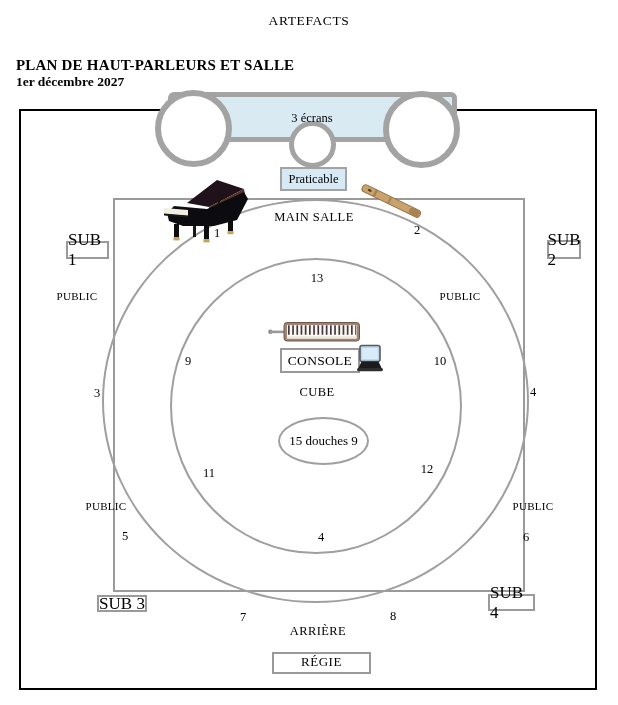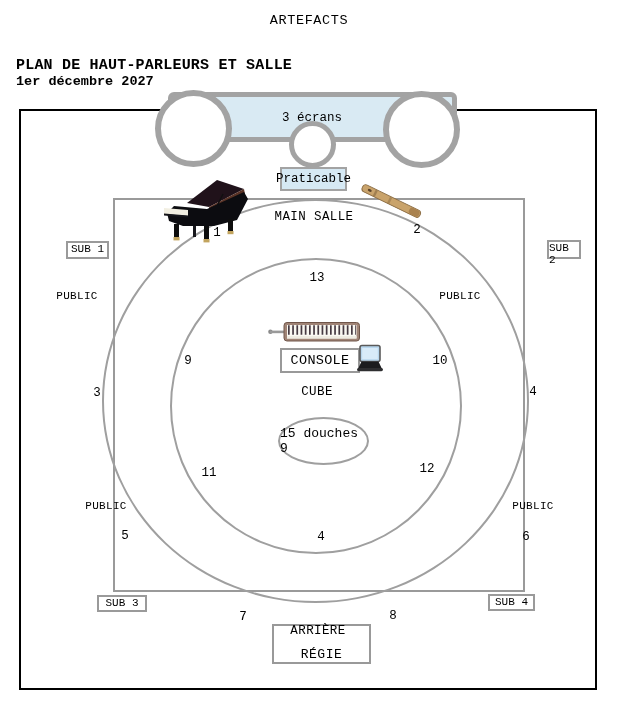--- a/index.html
+++ b/index.html
@@ -1,19 +1,19 @@
 <!DOCTYPE html>
 <html><head>
 <meta charset="utf-8">
 <style>
   * { margin:0; padding:0; box-sizing:border-box; }
   html,body { background:#ffffff; }
   .page {
     position:relative; width:618px; height:705px; background:#ffffff;
-    font-family:Liberation Mono, monospace; color:#000; overflow:hidden;
+    font-family:Liberation Serif, serif; color:#000; overflow:hidden;
   }
   .abs { position:absolute; }
   .ctr { transform:translate(-50%,-50%); white-space:nowrap; }
   .title { width:100%; text-align:center; top:13px; left:0; font-size:13.5px; letter-spacing:.6px; }
   .heading { left:16px; top:57px; font-size:15px; font-weight:bold; letter-spacing:.2px; }
   .date { left:16px; top:74px; font-size:13.5px; font-weight:bold; }
   .outer-rect { left:19px; top:109px; width:578px; height:581px; border:2px solid #000; z-index:0; }
   .gray-rect { left:113px; top:198px; width:412px; height:394px; border:2px solid #9a9a9a; z-index:1; }
   .ring { border:2px solid #9f9f9f; border-radius:50%; z-index:1; }
   .outer-ring { left:102px; top:199px; width:427px; height:404px; }
@@ -25,31 +25,31 @@
   .screen-circle { background:#fff; border:6px solid #a3a3a3; border-radius:50%; z-index:3; }
   .sc-left  { left:155px; top:90px;  width:77px; height:77px; }
   .sc-right { left:383px; top:91px;  width:77px; height:77px; }
   .sc-mid   { left:289px; top:121px; width:47px; height:47px; border-width:5px; }
   .screens-label { left:312px; top:118px; font-size:12.5px; z-index:5; }
   .praticable { left:280px; top:167px; width:67px; height:24px; background:#d6e9f4; border:2px solid #a3a3a3;
                 display:flex; align-items:center; justify-content:center; font-size:12.5px; z-index:2; }
   .zone-label { font-size:12.5px; letter-spacing:.4px; z-index:5; }
   .num { font-size:12.5px; z-index:6; }
   .public { font-size:11px; letter-spacing:.3px; z-index:5; }
-  .sub-box { border:2px solid #9a9a9a; background:#fff; display:flex; align-items:flex-start; justify-content:center;
-             font-size:11px; z-index:5; }
+  .sub-box { border:2px solid #9a9a9a; background:#fff; display:flex; align-items:center; justify-content:center;
+             font-size:17px; z-index:5; }
   .sub1 { left:66px;  top:241px; width:43px; height:18px; }
   .sub2 { left:547px; top:240px; width:34px; height:19px; }
   .sub3 { left:97px;  top:595px; width:50px; height:17px; }
   .sub4 { left:488px; top:594px; width:47px; height:17px; }
   .console-box { left:280px; top:348px; width:80px; height:25px; border:2.5px solid #999;
                  display:flex; align-items:center; justify-content:center; font-size:13.5px; letter-spacing:.3px;
                  background:#fff; z-index:4; }
-  .regie-box { left:272px; top:624px; width:99px; height:40px; border:2px solid #999;
-               display:flex; align-items:flex-end; justify-content:center; font-size:13px; letter-spacing:.5px; z-index:4; }
+  .regie-box { left:272px; top:652px; width:99px; height:22px; border:2px solid #999;
+               display:flex; align-items:flex-start; justify-content:center; font-size:13px; letter-spacing:.5px; z-index:4; }
   .icon { z-index:4; }
   svg { display:block; }
 </style>
 </head>
 <body>
 
 <div class="page">
 
   <div class="abs title">ARTEFACTS</div>
   <div class="abs heading">PLAN DE HAUT-PARLEURS ET SALLE</div>

